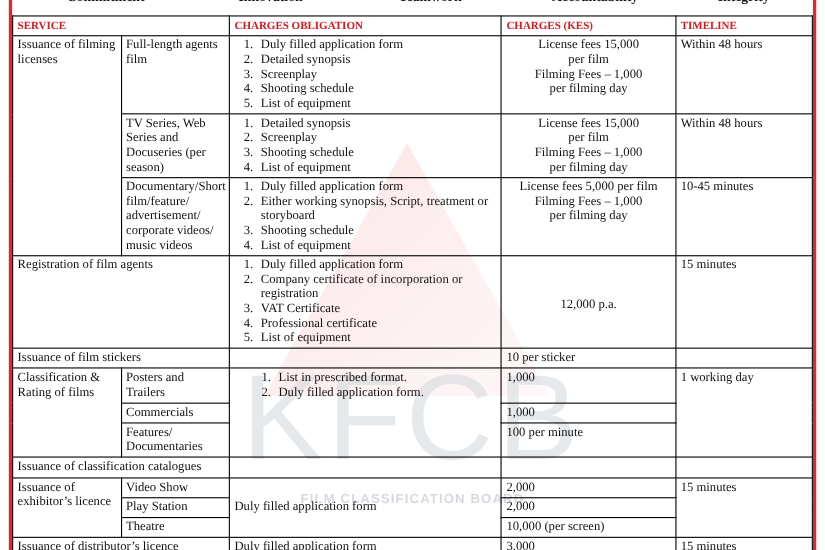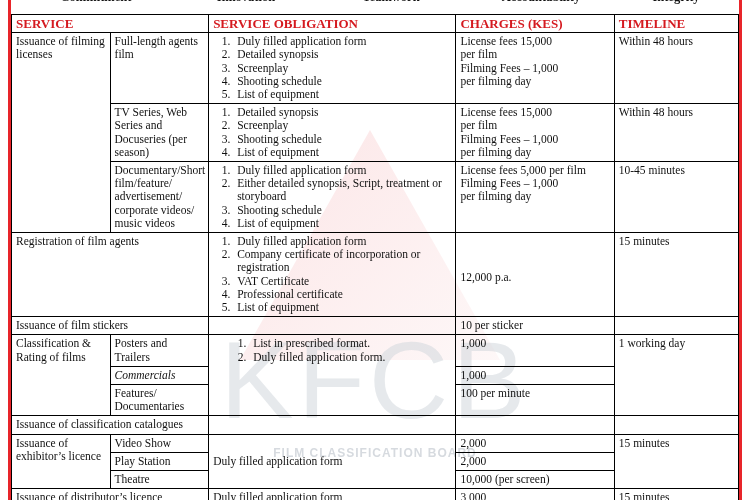--- a/index.html
+++ b/index.html
@@ -112,44 +112,44 @@
     vertical-align: top;
     padding: 2px 4px 2px 4px;
     font-size: 11.5px;
     line-height: 13.2px;
     color: #111;
     background: transparent;
   }
   table.main th {
     font-weight: bold;
     color: #d51a20;
-    font-size: 13px;
+    font-size: 10px;
     text-align: left;
     padding: 2px 4px;
     white-space: nowrap;
   }
   .hdr-service { width: 164px; }
   .c-service { width: 164px; }
   .c-sub { width: 120px; }
   .c-oblig { width: 208px; }
   .c-charges { width: 130px; }
   .c-timeline { width: 100px; }
 
   ol.oblig {
     margin: 0;
     padding-left: 20px;
     list-style-type: decimal;
   }
   ol.oblig li {
     padding-left: 4px;
     margin: 0;
   }
-  .charges-line { display: block; }
+  .charges-line { display: block; text-align: center; }
   .mid { vertical-align: middle; }
-  .pinkish { background: rgba(250, 230, 231, 0.45); font-style: italic; }
+  .pinkish { background: rgba(250, 230, 231, 0.45); }
 </style>
 </head>
 <body>
 
 <div class="watermark">
   <div class="wm-shape"></div>
   <div class="wm-text">KFCB</div>
   <div class="wm-sub">FILM CLASSIFICATION BOARD</div>
 </div>
 
@@ -162,21 +162,21 @@
     <div class="ts-cell" style="left:310px; width:140px;">Teamwork</div>
     <div class="ts-cell" style="left:450px; width:160px;">Accountability</div>
     <div class="ts-cell" style="left:610px; width:110px;">Integrity</div>
   </div>
 </div>
 
 <table class="main">
   <thead>
     <tr>
       <th class="hdr-service" colspan="2">SERVICE</th>
-      <th class="c-oblig">SERVICE OBLIGATION</th>
+      <th class="c-oblig">CHARGES OBLIGATION</th>
       <th class="c-charges">CHARGES (KES)</th>
       <th class="c-timeline">TIMELINE</th>
     </tr>
   </thead>
   <tbody>
 
     <tr>
       <td class="c-service" rowspan="3">Issuance of filming licenses</td>
       <td class="c-sub">Full-length agents film</td>
       <td class="c-oblig">
@@ -214,21 +214,21 @@
         <span class="charges-line">per filming day</span>
       </td>
       <td class="c-timeline">Within 48 hours</td>
     </tr>
 
     <tr>
       <td class="c-sub">Documentary/Short film/feature/ advertisement/ corporate videos/ music videos</td>
       <td class="c-oblig">
         <ol class="oblig">
           <li>Duly filled application form</li>
-          <li>Either detailed synopsis, Script, treatment or storyboard</li>
+          <li>Either working synopsis, Script, treatment or storyboard</li>
           <li>Shooting schedule</li>
           <li>List of equipment</li>
         </ol>
       </td>
       <td class="c-charges">
         <span class="charges-line">License fees 5,000 per film</span>
         <span class="charges-line">Filming Fees – 1,000</span>
         <span class="charges-line">per filming day</span>
       </td>
       <td class="c-timeline">10-45 minutes</td>

